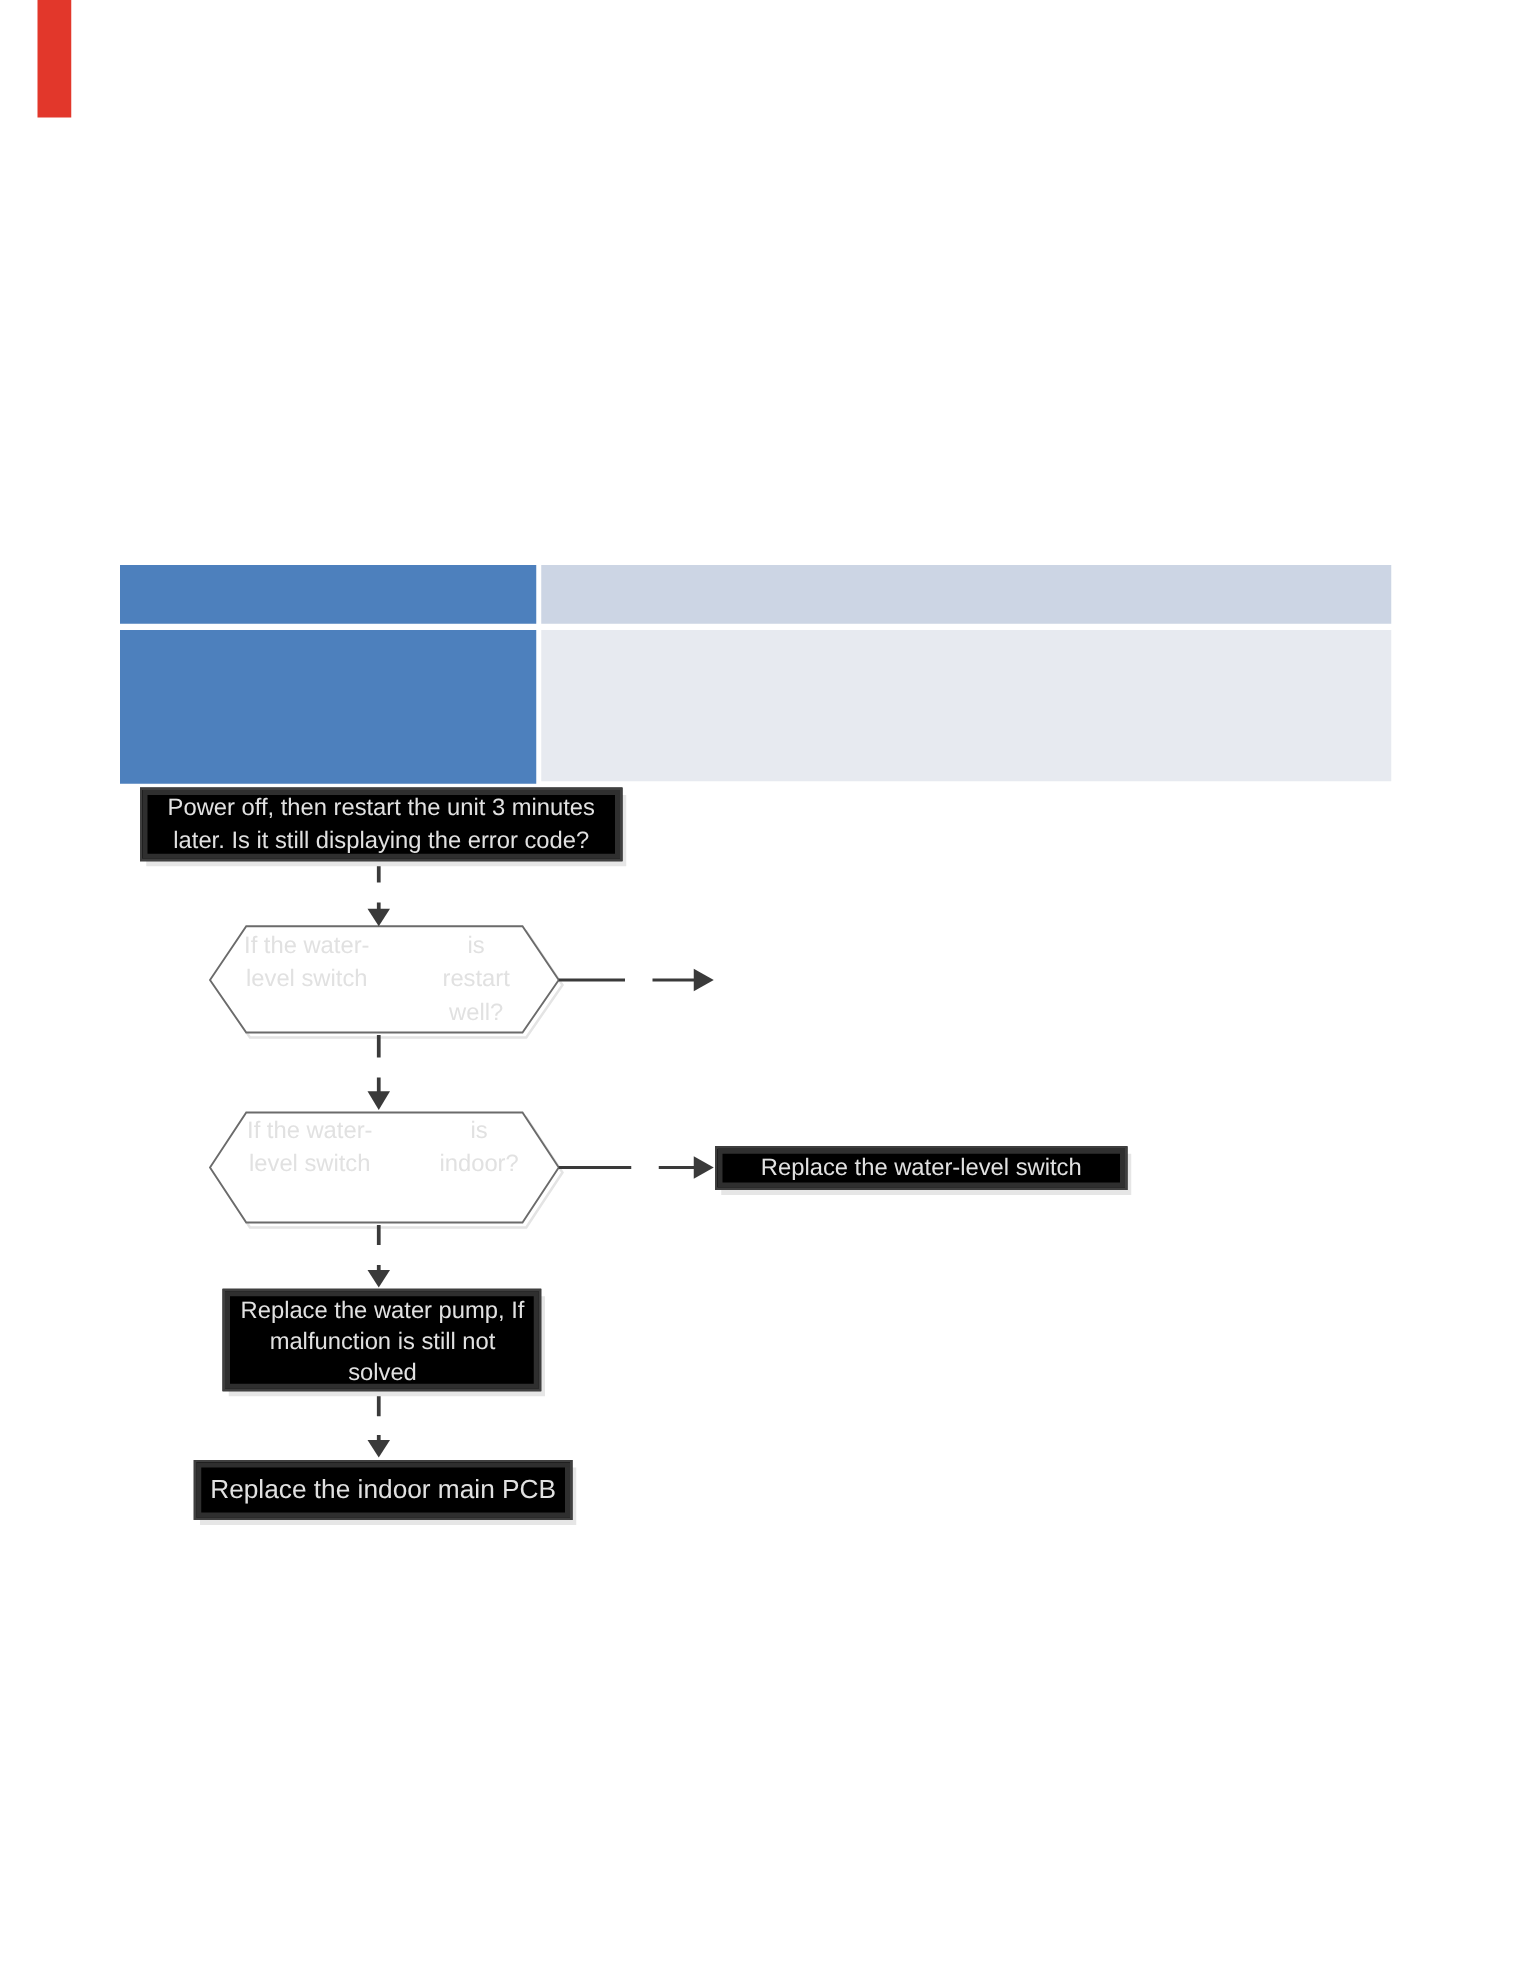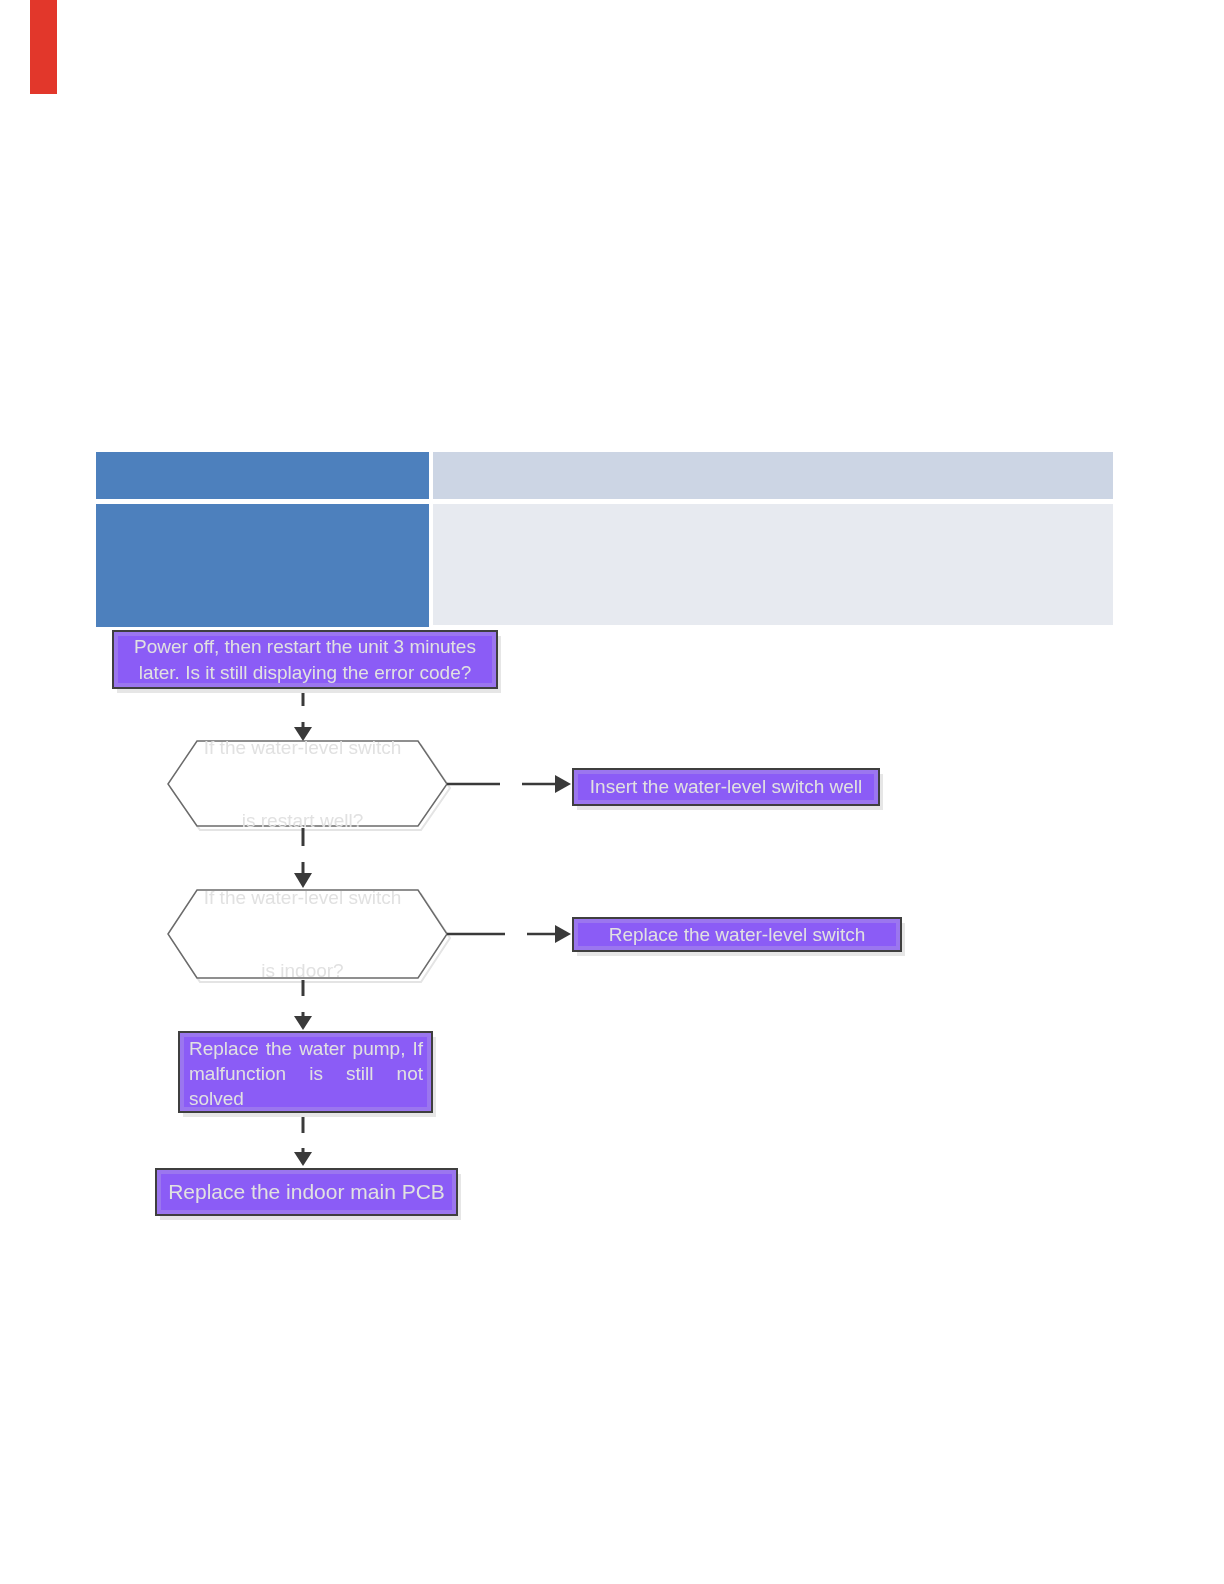--- a/index.html
+++ b/index.html
@@ -18,38 +18,39 @@
   .cell{position:absolute;}
   .c-blue{background:#4d80bd;}
   .r1c1{left:96px;top:452px;width:333px;height:47px;}
   .r1c2{left:433px;top:452px;width:680px;height:47px;background:#ccd5e4;}
   .r2c1{left:96px;top:504px;width:333px;height:123px;}
   .r2c2{left:433px;top:504px;width:680px;height:121px;background:#e7eaf0;}
   
   .flow-svg{position:absolute;left:0;top:600px;width:1224px;height:700px;}
   .fbox{
     position:absolute;box-sizing:border-box;
-    background:#8b5cf6;
+    background:#000000;
     border:2px solid #3f3f3f;
     box-shadow:4px 5px 0 -1px #e6e6e6, inset 0 0 0 4px rgba(214,214,214,0.22);
     color:#e1e1e1;
     font-size:19px;line-height:26px;
     display:flex;flex-direction:column;justify-content:center;
     text-align:center;
+    align-items:center;
   }
   .b-start{left:112px;top:630px;width:386px;height:59px;}
   .b-a1{left:572px;top:768px;width:308px;height:38px;}
   .b-a2{left:572px;top:917px;width:330px;height:35px;}
   .b-step3{left:178px;top:1031px;width:255px;height:82px;
     text-align:left;padding:3px 8px 3px 9px;justify-content:flex-start;line-height:25px;}
   .b-end{left:155px;top:1168px;width:303px;height:48px;font-size:21px;}
   .jl{text-align:justify;text-align-last:justify;}
   .hex-label{
     position:absolute;color:#e1e1e1;font-size:19px;line-height:27px;
-    display:flex;flex-direction:column;justify-content:center;text-align:center;gap:46px;
+    display:flex;justify-content:center;text-align:center;gap:46px;
   }
   .h-q1{left:190px;top:743px;width:225px;height:81px;}
   .h-q2{left:190px;top:891px;width:225px;height:85px;}
   .line{stroke:#3a3a3a;stroke-width:3;fill:none;}
   .thin{stroke:#3a3a3a;stroke-width:2.5;fill:none;}
   .head{fill:#3a3a3a;stroke:none;}
   .hex{fill:#ffffff;stroke:#6b6b6b;stroke-width:1.5;}
   .hex-shadow{fill:none;stroke:#e4e4e4;stroke-width:2;}
 </style>
 </head>
@@ -102,23 +103,20 @@
   <div class="fbox b-start">
     <div>Power off, then restart the unit 3 minutes</div>
     <div>later. Is it still displaying the error code?</div>
   </div>
 
   <div class="hex-label h-q1">
     <div>If the water-level switch</div>
     <div>is restart well?</div>
   </div>
 
-  <div class="fbox b-a1">
-    <div>Insert the water-level switch well</div>
-  </div>
 
   <div class="hex-label h-q2">
     <div>If the water-level switch</div>
     <div>is indoor?</div>
   </div>
 
   <div class="fbox b-a2">
     <div>Replace the water-level switch</div>
   </div>
 

